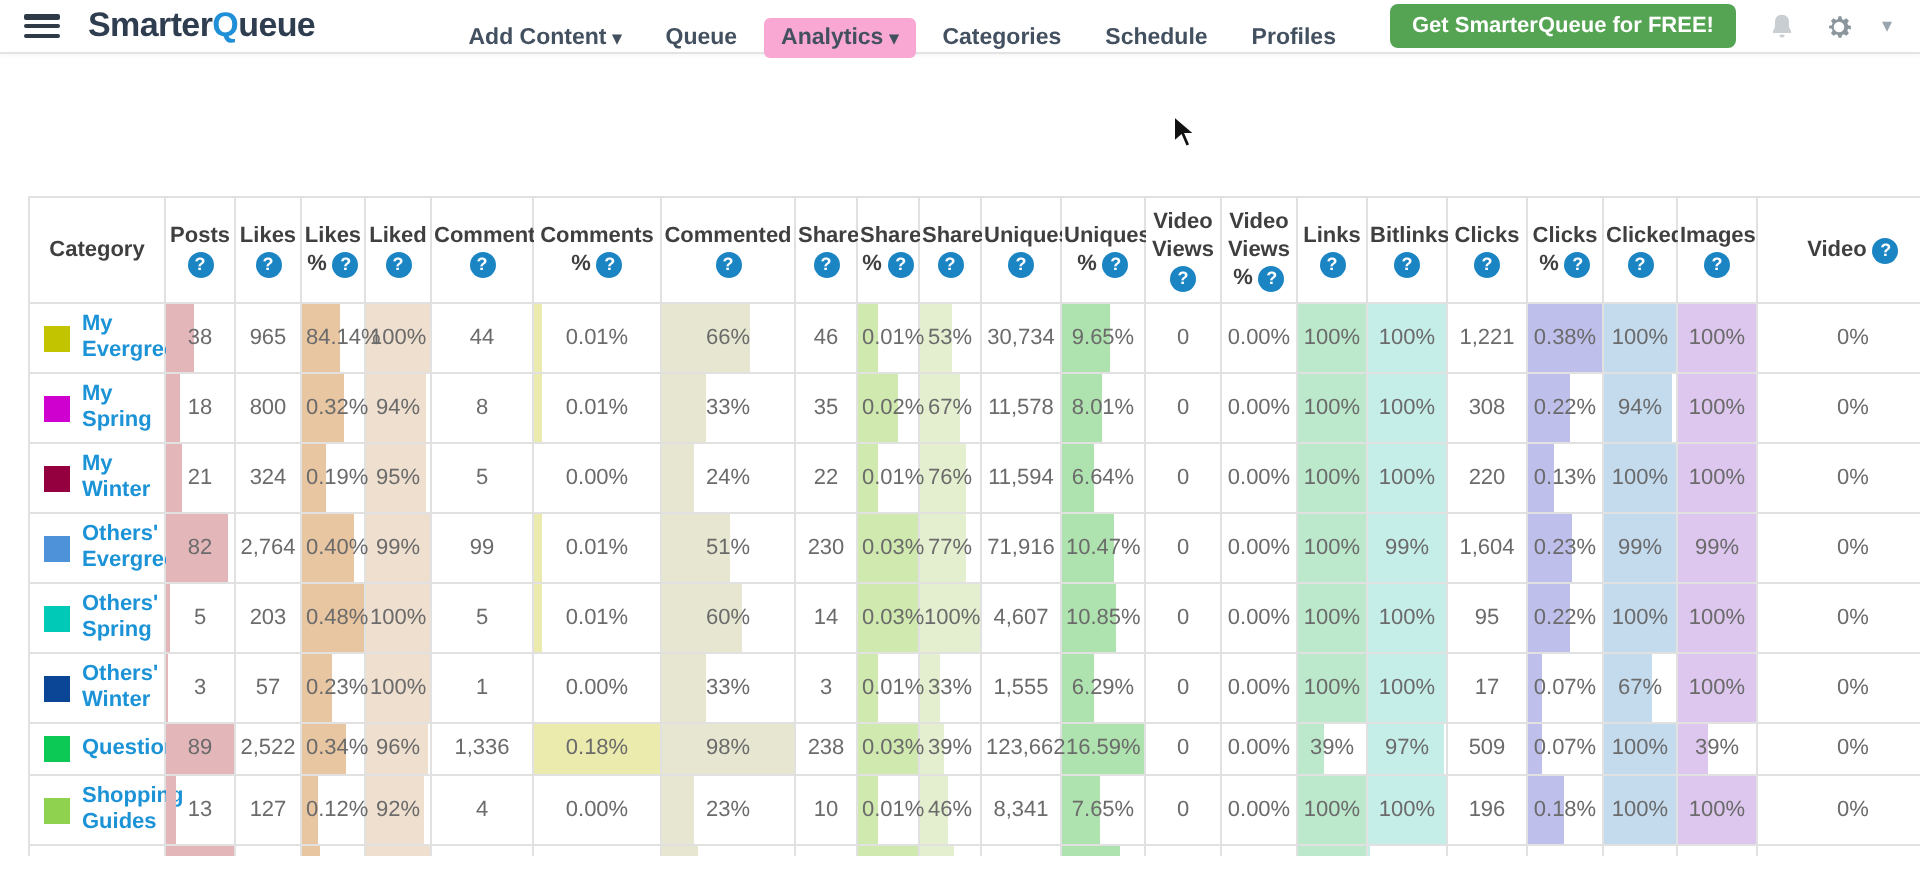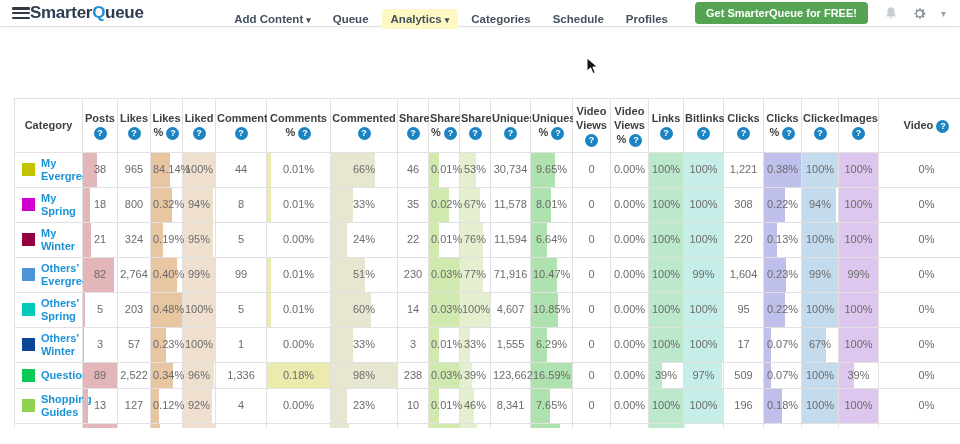--- a/index.html
+++ b/index.html
@@ -8,28 +8,28 @@
   .app { position:relative; width:960px; height:444px; background:#fff; }
 
   
   .navbar { position:absolute; top:0; left:0; width:960px; height:27px;
     background:#fff; border-bottom:1px solid #e3e3e3;
     box-shadow:0 1px 2px rgba(0,0,0,.04);
     display:flex; align-items:center; padding:0 10px; }
   .hamburger { width:18px; height:12px; display:flex; flex-direction:column;
     justify-content:space-between; cursor:pointer; margin-left:2px; }
   .hamburger i { display:block; height:2.5px; background:#2e3a45; border-radius:1px; }
-  .logo { margin-left:0; font-size:17px; font-weight:bold; color:#2e3d4f;
+  .logo { margin-left:14px; font-size:17px; font-weight:bold; color:#2e3d4f;
     letter-spacing:-0.3px; cursor:pointer; }
   .logo .q { color:#1f8fd8; }
   .nav { display:flex; align-items:center; gap:4px; margin-left:auto; margin-right:18px; }
   .nav-item { font-size:11.5px; font-weight:bold; color:#42505f; padding:4px 9px;
     border-radius:3px; cursor:pointer; white-space:nowrap;margin-top:12px; }
   .nav-item .caret { font-size:9px; color:#42505f; margin-left:3px; }
-  .nav-item.active { background:#fef9c3; }
+  .nav-item.active { background:#f9a8d4; }
   .cta-btn { border:none; background:#54a453; color:#fff; font-weight:bold;
     font-size:11px; padding:5px 11px; border-radius:4px; cursor:pointer;
     font-family:"Liberation Sans", sans-serif; white-space:nowrap; }
   .nav-right { display:flex; align-items:center; gap:14px; margin-left:16px; padding-right:4px; }
   .icon-btn { cursor:pointer; display:flex; align-items:center; }
   .caret-down { color:#9aa5ad; font-size:10px; cursor:pointer; }
 
   
   .page-title { position:absolute; left:16px; top:52px; font-size:19px;
     font-weight:400; color:#547d98; letter-spacing:-0.2px; }

